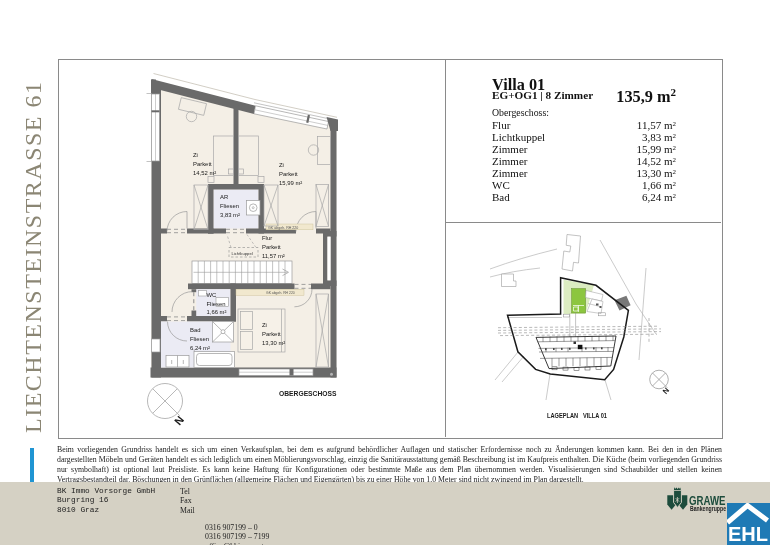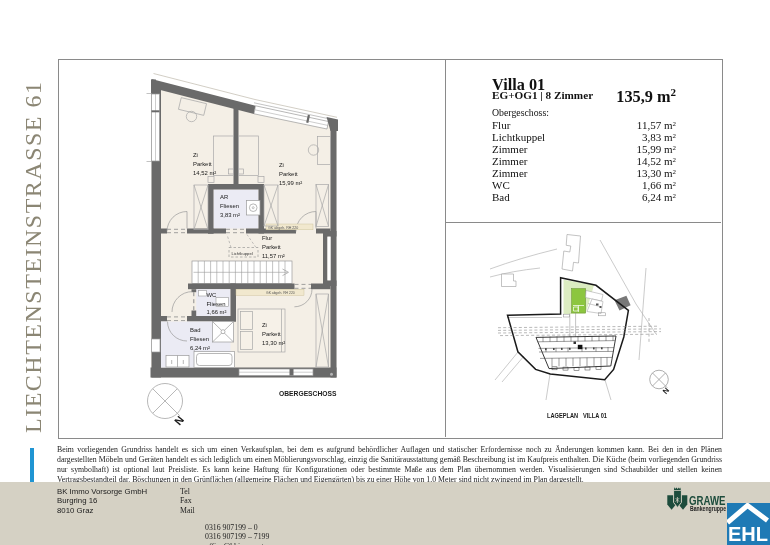--- a/index.html
+++ b/index.html
@@ -434,21 +434,21 @@
   <div class="row">
       <span>Bad</span>
       <span>6,24 m<sup>2</sup></span>
     </div>
 </div>
 
 <div class="abs" style="left:57px;top:444.5px;width:665px;font-family:'Liberation Serif',serif;font-size:7.8px;line-height:10.2px;color:#222;text-align:justify;">Beim vorliegenden Grundriss handelt es sich um einen Verkaufsplan, bei dem es aufgrund behördlicher Auflagen und statischer Erfordernisse noch zu Änderungen kommen kann. Bei den in den Plänen dargestellten Möbeln und Geräten handelt es sich lediglich um einen Möblierungsvorschlag, einzig die Sanitärausstattung gemäß Beschreibung ist im Kaufpreis enthalten. Die Küche (beim vorliegenden Grundriss nur symbolhaft) ist optional laut Preisliste. Es kann keine Haftung für Konfigurationen oder bestimmte Maße aus dem Plan übernommen werden. Visualisierungen sind Schaubilder und stellen keinen Vertragsbestandteil dar. Böschungen in den Grünflächen (allgemeine Flächen und Eigengärten) bis zu einer Höhe von 1,0 Meter sind nicht zwingend im Plan dargestellt.</div>
 
 <div class="abs" style="left:0;top:482px;width:770px;height:63px;background:#d5d1c4;"></div>
 
-<div class="abs" style="left:57px;top:487px;font-family:Liberation Sans, sans-serif;font-size:7.8px;line-height:9.3px;color:#222;">BK Immo Vorsorge GmbH<br>Burgring 16<br>8010 Graz</div>
+<div class="abs" style="left:57px;top:487px;font-family:Liberation Mono, monospace;font-size:7.8px;line-height:9.3px;color:#222;">BK Immo Vorsorge GmbH<br>Burgring 16<br>8010 Graz</div>
 
 <div class="abs" style="left:180px;top:487px;font-family:'Liberation Serif',serif;font-size:7.8px;line-height:9.3px;color:#222;">Tel<br>Fax<br>Mail</div>
 
 <div class="abs" style="left:205px;top:487px;font-family:'Liberation Serif',serif;font-size:7.8px;line-height:9.3px;color:#222;margin-top:36px;">0316 907199 – 0<br>0316 907199 – 7199<br>office@bkimmo.at</div>
 
 <svg class="abs" style="left:664px;top:487px;" width="64" height="27" viewBox="0 0 64 27">
   <g fill="#1d4c3c">
     <path d="M3.3,8.2 L11.9,8.2 L11.9,17.5 L7.6,22.8 L3.3,17.5 Z"></path>
     <path d="M14.6,8.2 L23.3,8.2 L23.3,17.5 L19,22.8 L14.6,17.5 Z"></path>
     <path d="M9.6,3.2 L17.4,3.2 L17.4,15.5 L13.5,20.5 L9.6,15.5 Z" stroke="#d5d1c4" stroke-width="1"></path>

